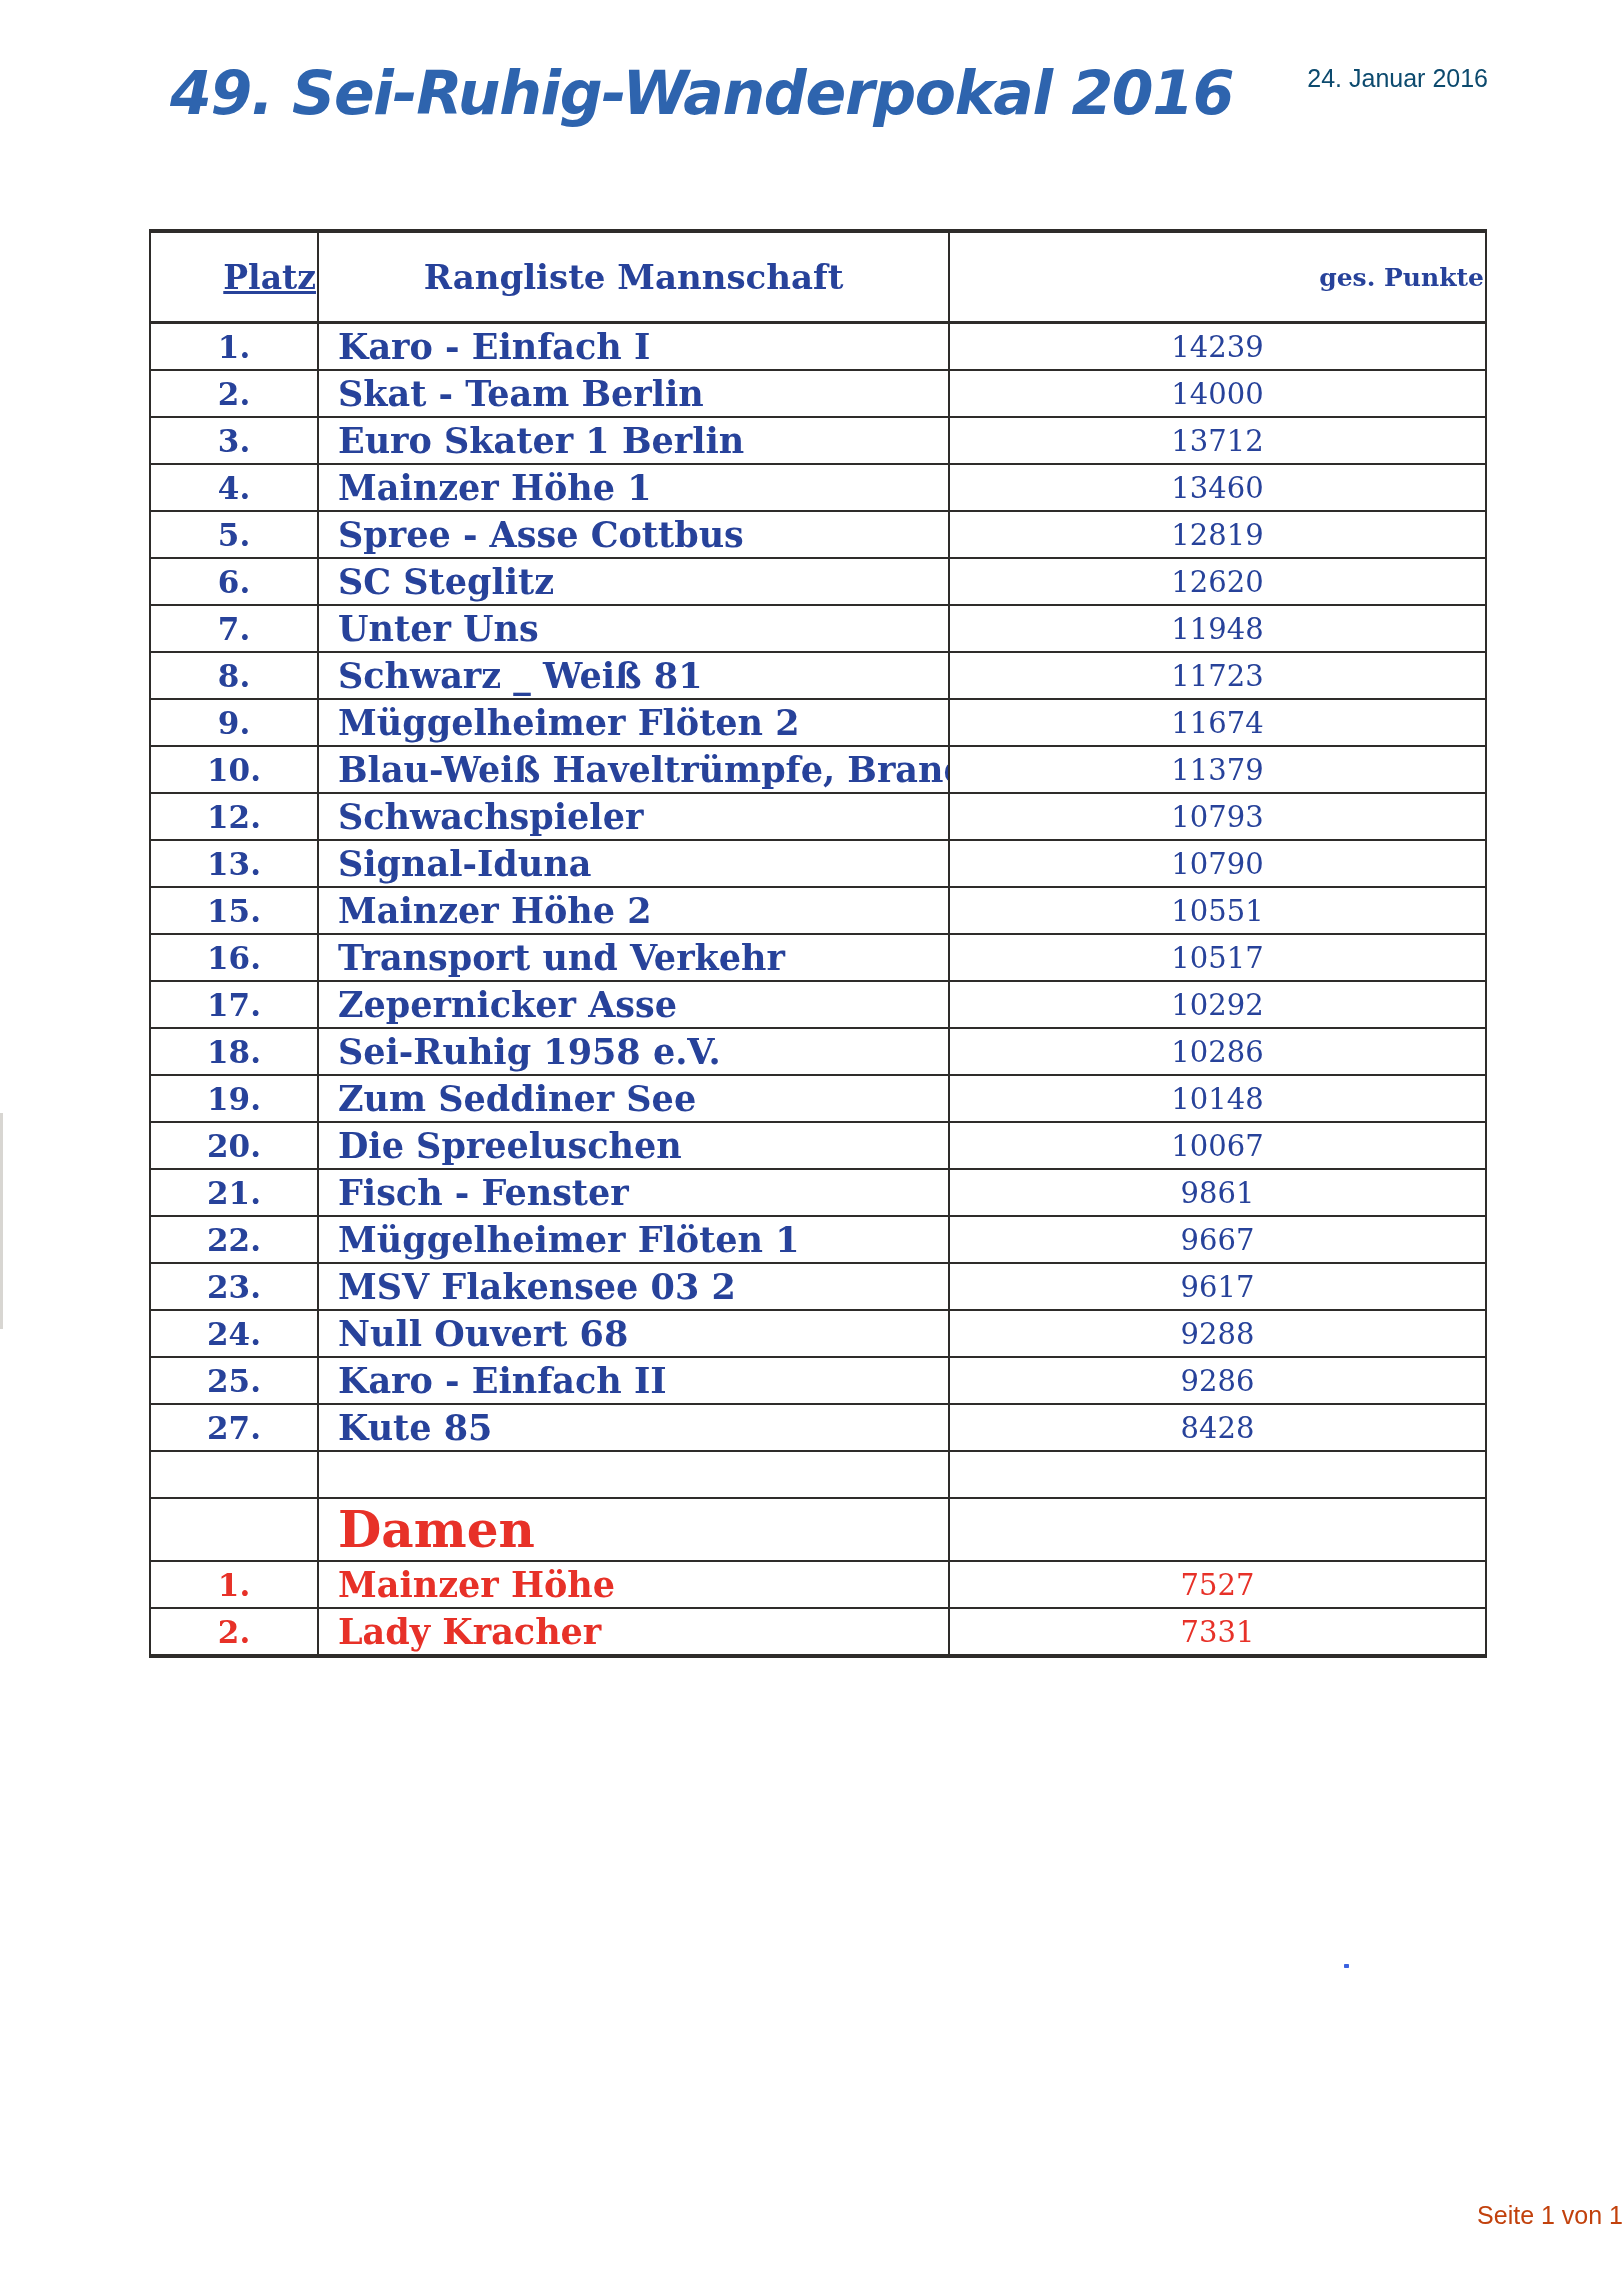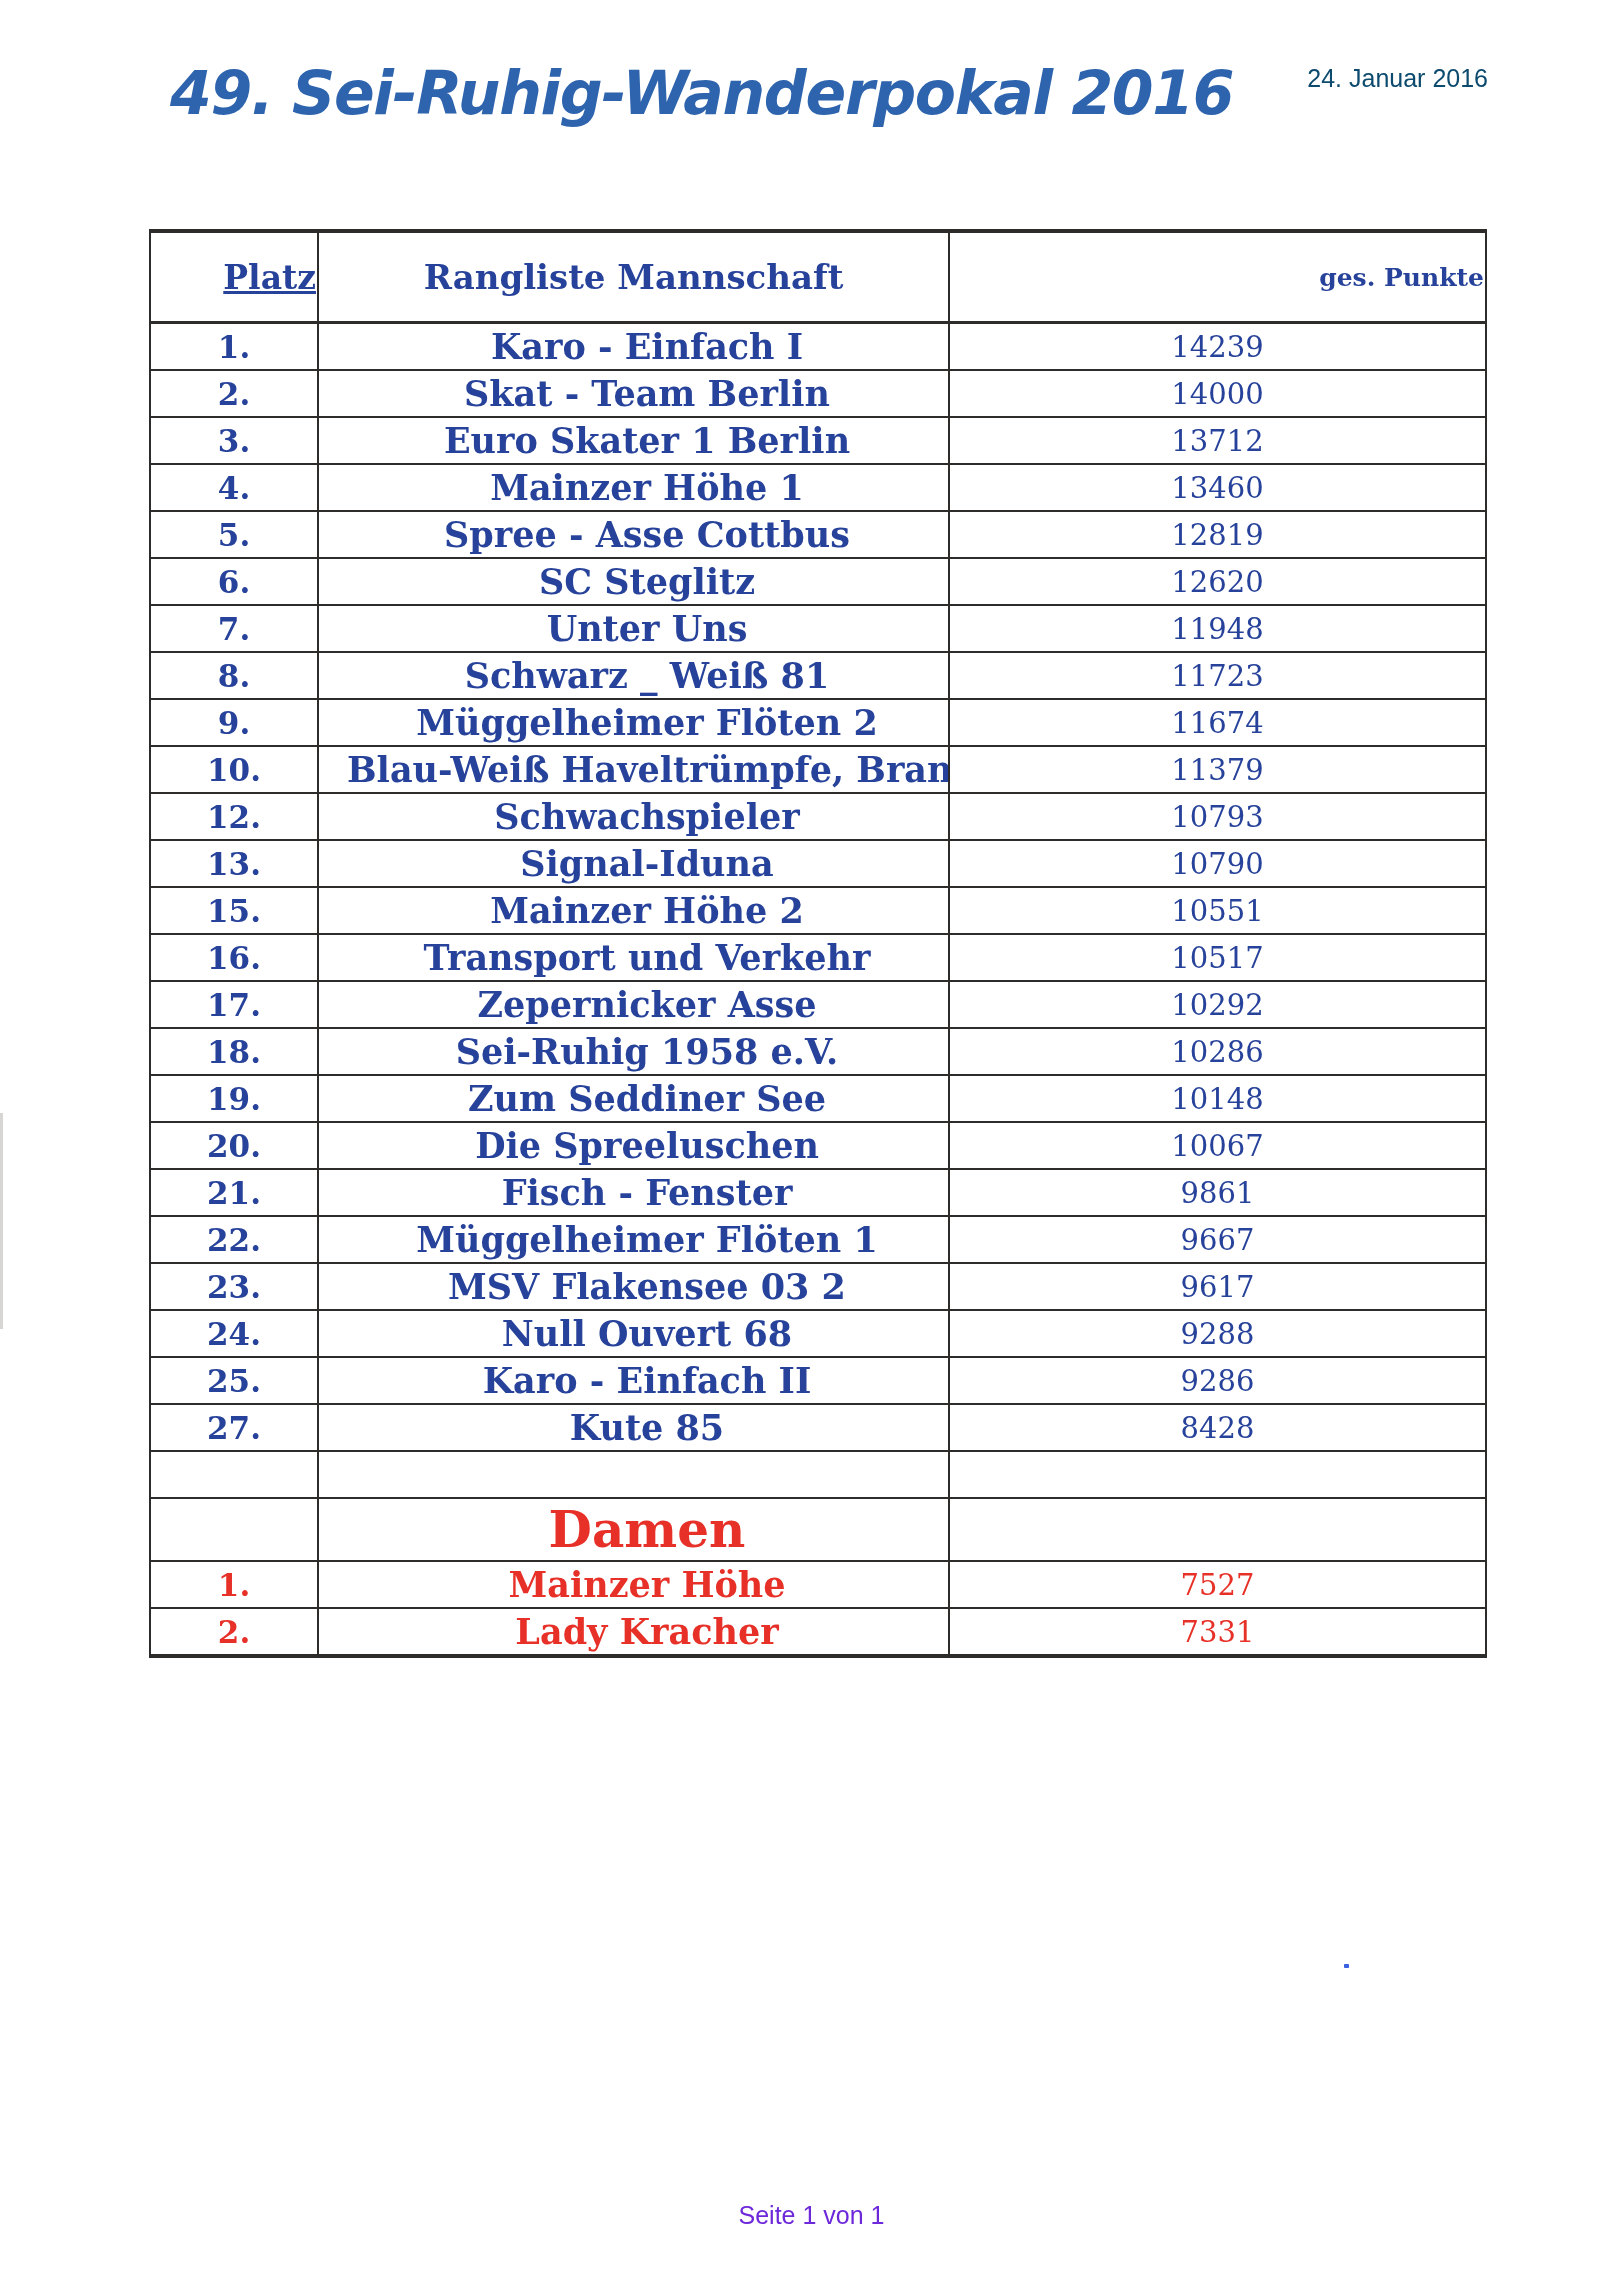--- a/index.html
+++ b/index.html
@@ -75,43 +75,43 @@
   table.ranking tbody td {
     height: 43px;
     vertical-align: middle;
   }
   td.platz {
     text-align: center;
     font-weight: bold;
     font-size: 31px;
   }
   td.name {
-    text-align: center;
-    padding-left: 28px;
+    text-align: left;
+    padding-left: 19px;
     font-weight: bold;
     font-size: 35px;
   }
   td.punkte {
     text-align: center;
     font-weight: normal;
     font-size: 29px;
   }
   tr.damen td { color: var(--red); }
   td.section-title {
     font-size: 50px;
   }
   .page-footer {
     position: absolute;
     left: 0;
     top: 2201px;
     width: 100%;
-    text-align: center;
+    text-align: right;
     font-family: "Liberation Sans", sans-serif;
     font-size: 25px;
-    color: #6d28d9;
+    color: #c2410c;
   }
   .scan-artifact-line {
     position: absolute;
     left: 0;
     top: 1113px;
     width: 3.3px;
     height: 216px;
     background: #d8d6d2;
   }
   .scan-artifact-dot {

